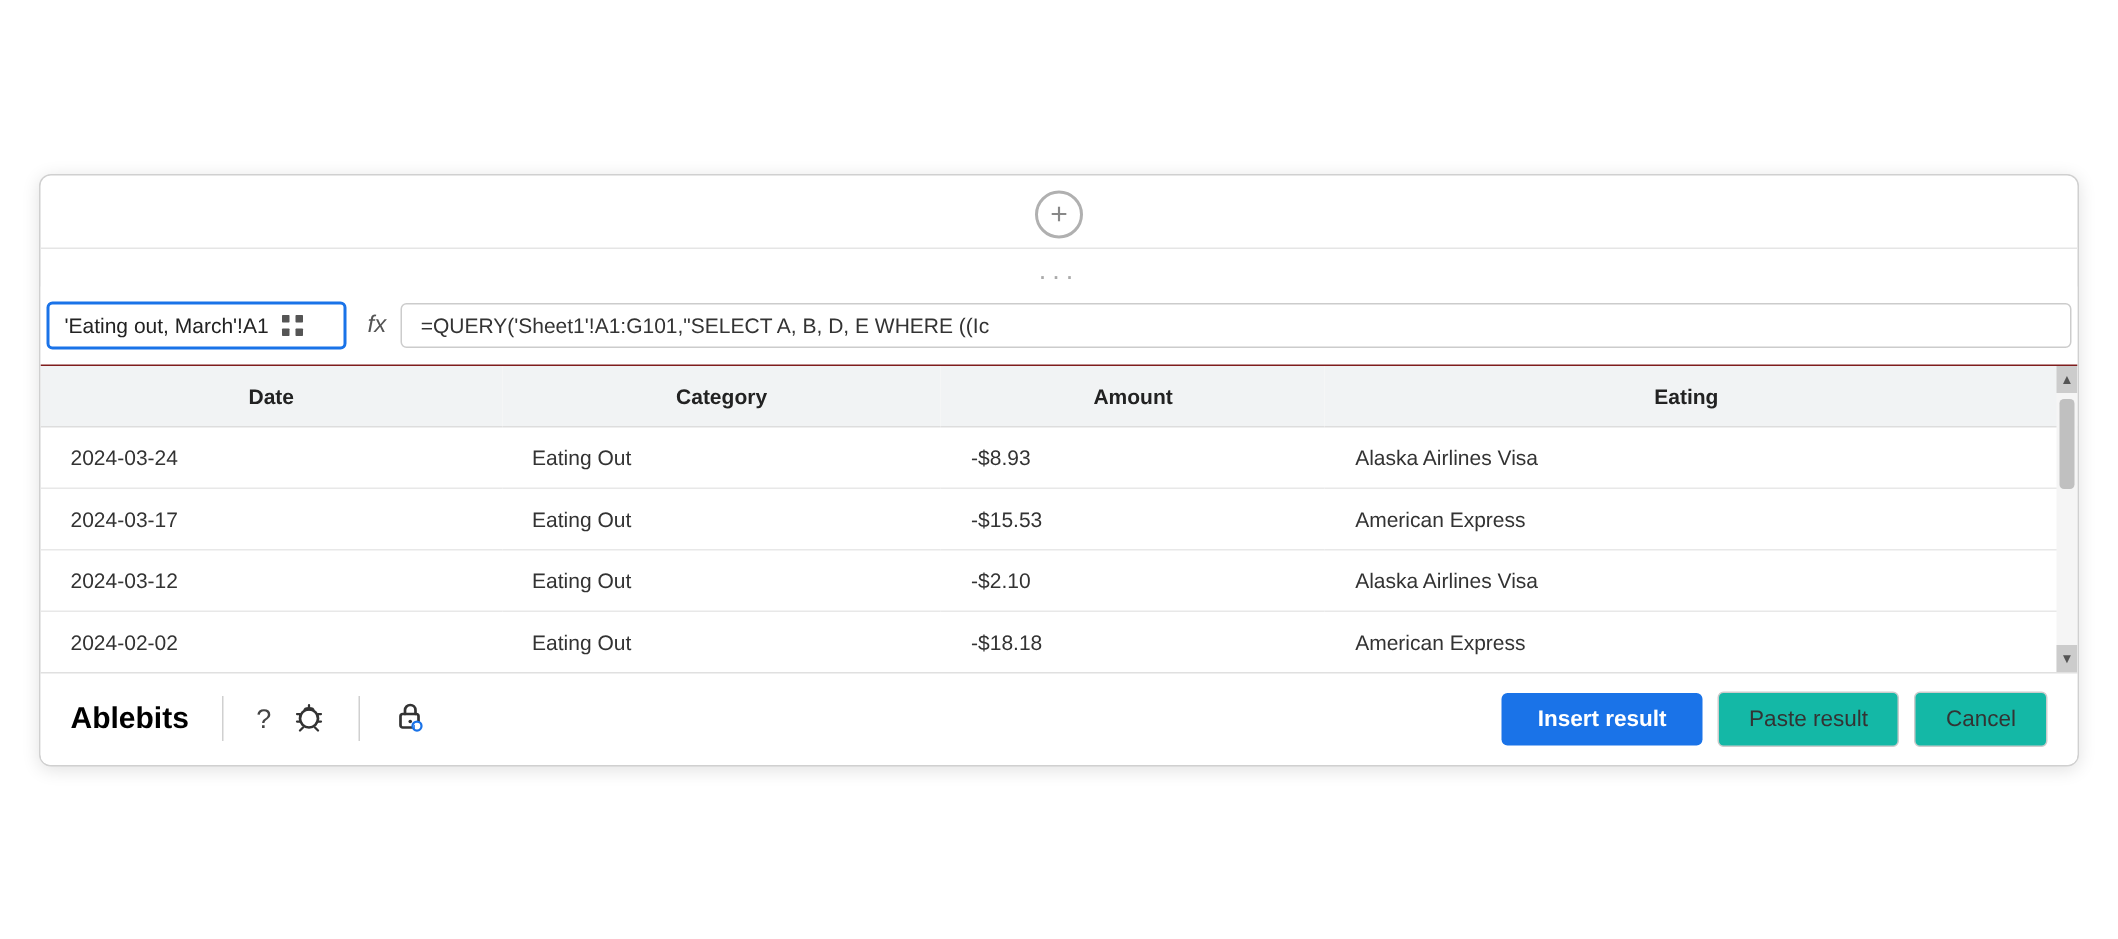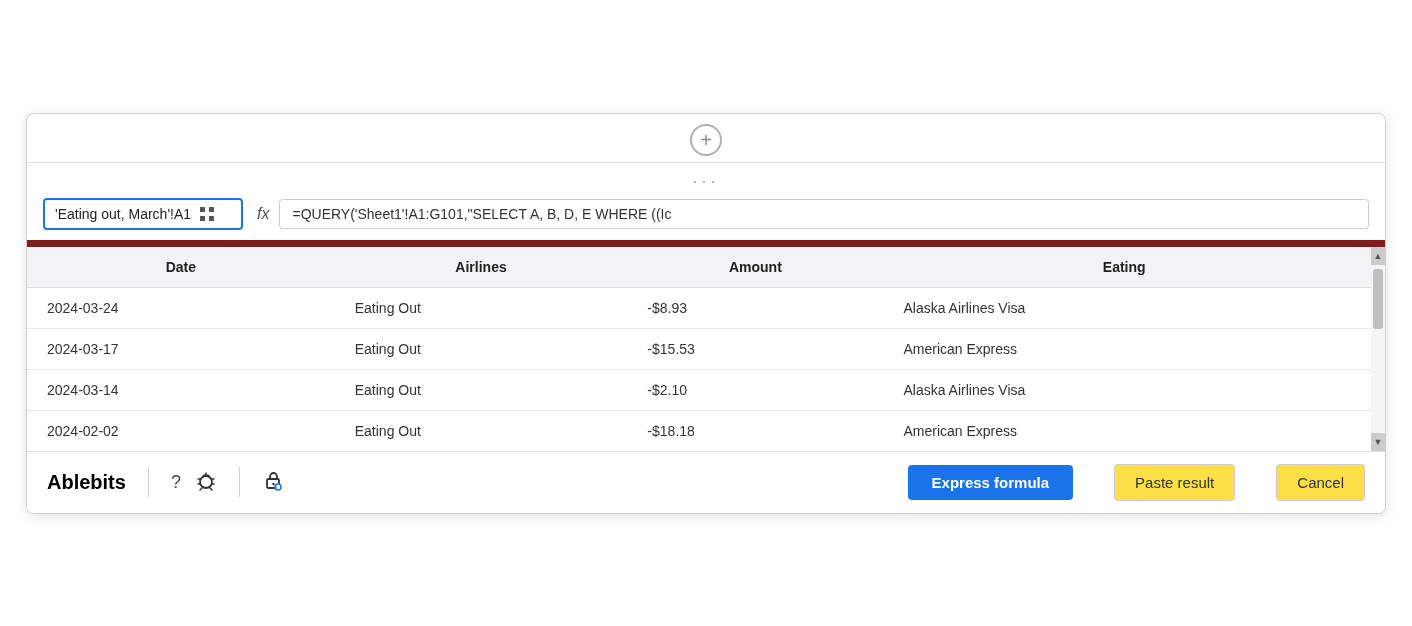--- a/index.html
+++ b/index.html
@@ -31,23 +31,23 @@
       border-radius: 50%;
       border: 2px solid #b0b0b0;
       background: #fff;
       display: flex; align-items: center; justify-content: center;
       font-size: 20px; color: #888; cursor: pointer;
       line-height: 1;
     }
     .formula-bar {
       display: flex;
       align-items: center;
-      padding: 10px 16px;
+      padding: 10px 4px;
       gap: 10px;
-      border-bottom: 7px solid #7f1d1d;
+      border-bottom: 1px solid #7f1d1d;
       background: #fff;
     }
     .cell-ref-box {
       border: 2px solid #1a73e8;
       border-radius: 4px;
       padding: 6px 10px;
       font-size: 14px;
       color: #222;
       display: flex;
       align-items: center;
@@ -184,27 +184,26 @@
       background: #1a73e8;
       color: #fff;
       border: none;
       border-radius: 4px;
       font-size: 15px;
       font-weight: 600;
       cursor: pointer;
     }
     .btn-paste, .btn-cancel {
       padding: 9px 20px;
-      background: #fde047;
+      background: #14b8a6;
       color: #333;
       border: 1px solid #ccc;
       border-radius: 4px;
       font-size: 15px;
       cursor: pointer;
-      margin-left: 31px;
     }
     .dots-row {
       text-align: center;
       color: #aaa;
       font-size: 18px;
       letter-spacing: 4px;
       padding: 4px 0 0 0;
     }
   </style>
 </head>
@@ -234,41 +233,41 @@
     </div>
     <span class="fx-label">fx</span>
     <div class="formula-input">=QUERY('Sheet1'!A1:G101,"SELECT A, B, D, E WHERE ((Ic</div>
   </div>
 
   <div class="table-container">
     <table>
       <thead>
         <tr>
           <th>Date</th>
-          <th>Airlines</th>
+          <th>Category</th>
           <th>Amount</th>
           <th style="padding-right:40px;">Eating</th>
         </tr>
       </thead>
       <tbody id="table-body">
 
       <tr>
             <td>2024-03-24</td>
             <td>Eating Out</td>
             <td>-$8.93</td>
             <td style="padding-right: 40px;">Alaska Airlines Visa</td>
           </tr>
           <tr>
             <td>2024-03-17</td>
             <td>Eating Out</td>
             <td>-$15.53</td>
             <td style="padding-right: 40px;">American Express</td>
           </tr>
           <tr>
-            <td>2024-03-14</td>
+            <td>2024-03-12</td>
             <td>Eating Out</td>
             <td>-$2.10</td>
             <td style="padding-right: 40px;">Alaska Airlines Visa</td>
           </tr>
           <tr>
             <td>2024-02-02</td>
             <td>Eating Out</td>
             <td>-$18.18</td>
             <td style="padding-right: 40px;">American Express</td>
           </tr>
@@ -303,18 +302,18 @@
         <svg width="22" height="22" viewBox="0 0 22 22" fill="none">
           <rect x="5" y="10" width="12" height="9" rx="1.5" stroke="#333" stroke-width="1.8"></rect>
           <path d="M8 10V7.5C8 5.567 9.567 4 11.5 4C13.433 4 15 5.567 15 7.5V10" stroke="#333" stroke-width="1.8" stroke-linecap="round"></path>
           <circle cx="11.5" cy="15" r="1.2" fill="#333"></circle>
           <circle cx="16" cy="18" r="3" fill="#fff" stroke="#1a73e8" stroke-width="1.5"></circle>
           <text x="13.5" y="20" font-size="5" fill="#1a73e8" font-weight="bold">i</text>
         </svg>
       </span>
     </div>
     <div class="footer-actions">
-      <button class="btn-insert">Express formula</button>
+      <button class="btn-insert">Insert result</button>
       <button class="btn-paste">Paste result</button>
       <button class="btn-cancel">Cancel</button>
     </div>
   </div>
 </div>
 
 </body></html>

